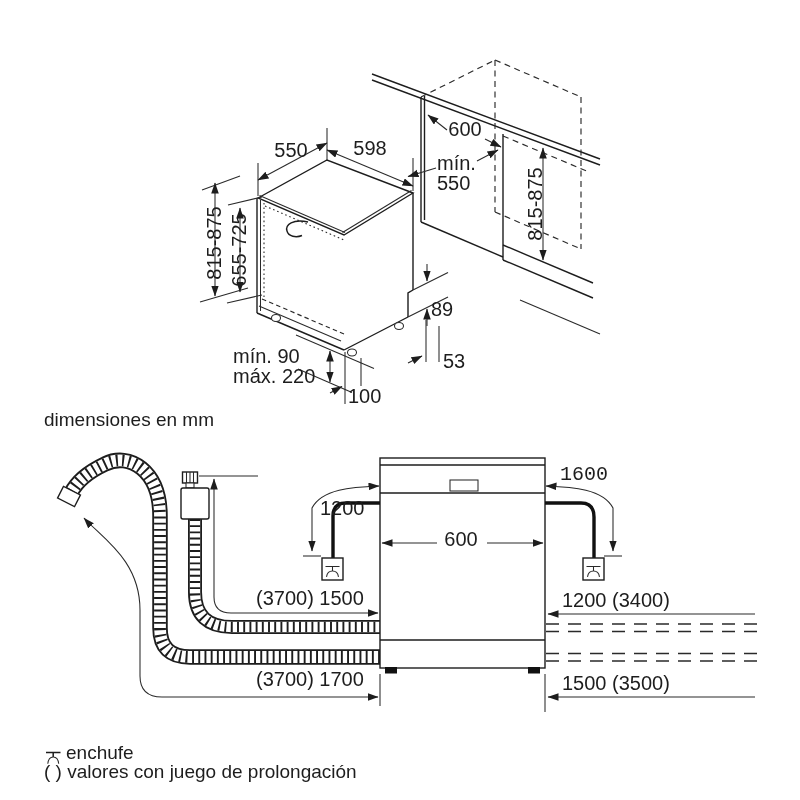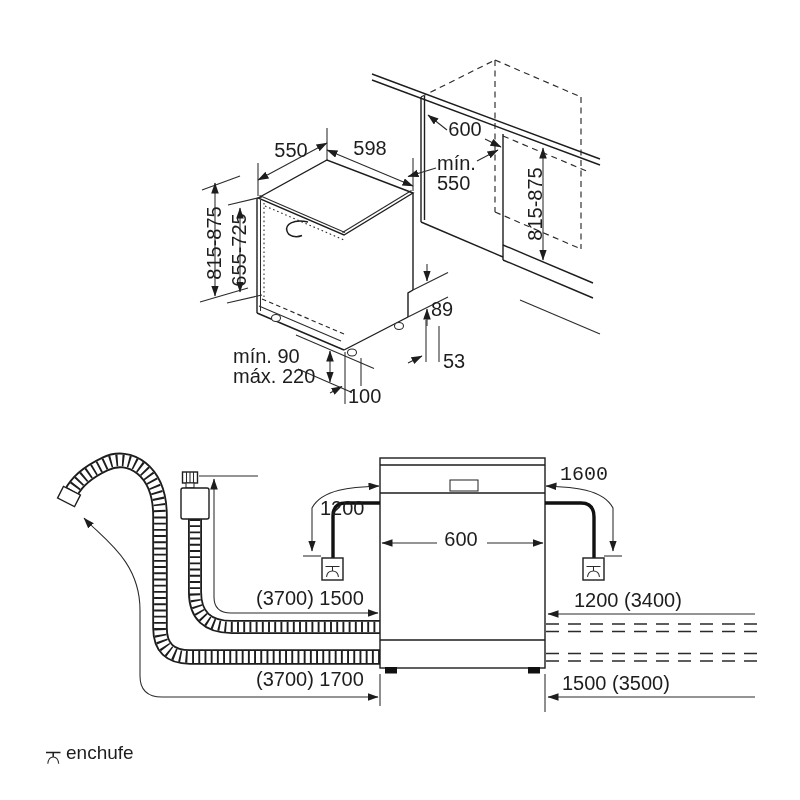--- a/index.html
+++ b/index.html
@@ -210,24 +210,26 @@
 550</div>
 <div class="lbl rot" style="left:154px;top:233px;">815-875</div>
 <div class="lbl rot" style="left:179px;top:240px;">655-725</div>
 <div class="lbl rot" style="left:475px;top:194px;">815-875</div>
 <div class="lbl" style="left:431px;top:284px;margin-top:15px;">89</div>
 <div class="lbl" style="left:443px;top:351px;">53</div>
 <div class="lbl" style="left:233px;top:346px;">mín. 90</div>
 <div class="lbl" style="left:233px;top:366px;">máx. 220</div>
 <div class="lbl" style="left:348px;top:386px;">100</div>
 
+<div class="lbl cap" style="left:44px;top:410px;">dimensiones en mm</div>
 
 <div class="lbl" style="left:320px;top:466px;margin-top:32px;">1200</div>
 <div class="lbl" style="left:560px;top:465px;font-family:Liberation Mono, monospace;">1600</div>
 <div class="lbl ctr" style="left:438px;top:529px;width:46px;">600</div>
 <div class="lbl" style="left:256px;top:588px;">(3700) 1500</div>
-<div class="lbl" style="left:562px;top:590px;margin-left:12px;">1200 (3400)</div>
+<div class="lbl" style="left:562px;top:590px;">1200 (3400)</div>
 <div class="lbl" style="left:256px;top:669px;">(3700) 1700</div>
 <div class="lbl" style="left:562px;top:673px;">1500 (3500)</div>
 
 <div class="lbl cap" style="left:66px;top:743px;">enchufe</div>
+<div class="lbl cap" style="left:44px;top:762px;">( ) valores con juego de prolongación</div>
 
 </div>
 
 </body></html>

